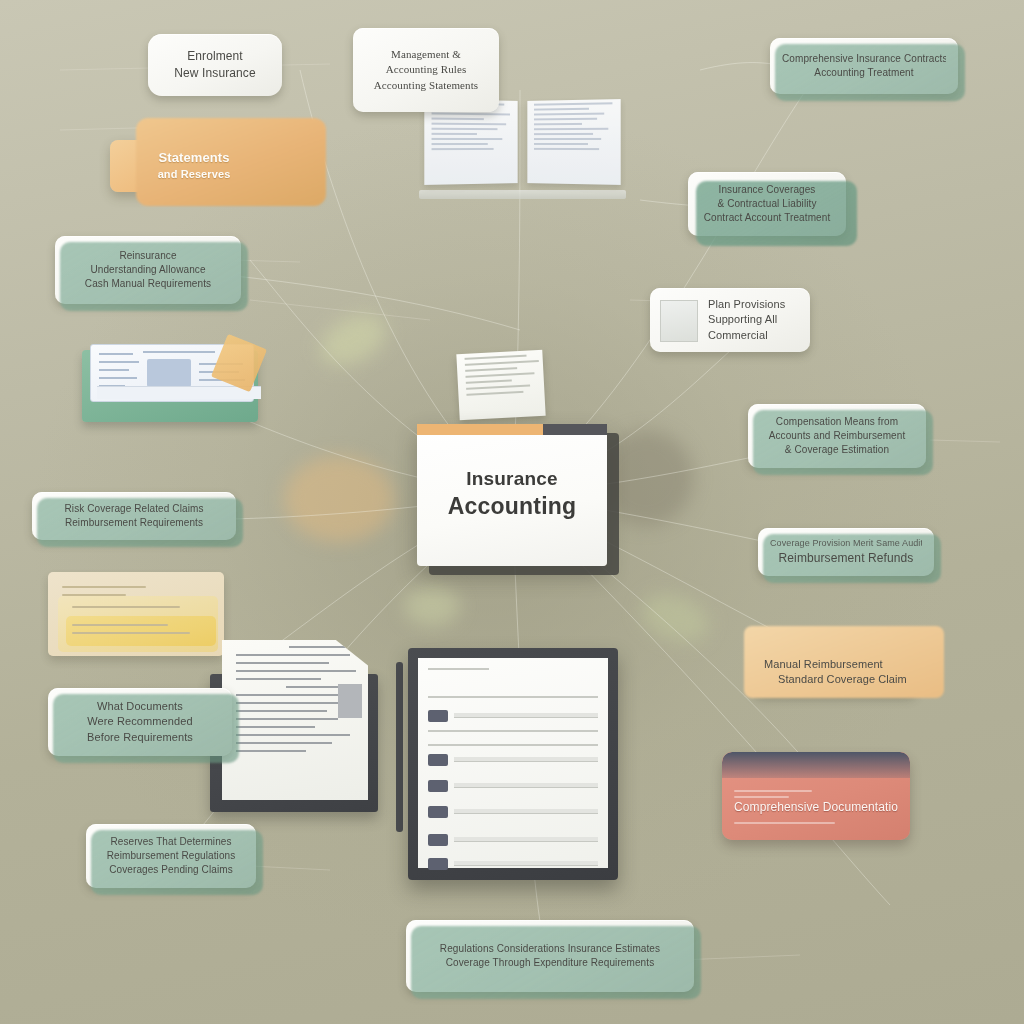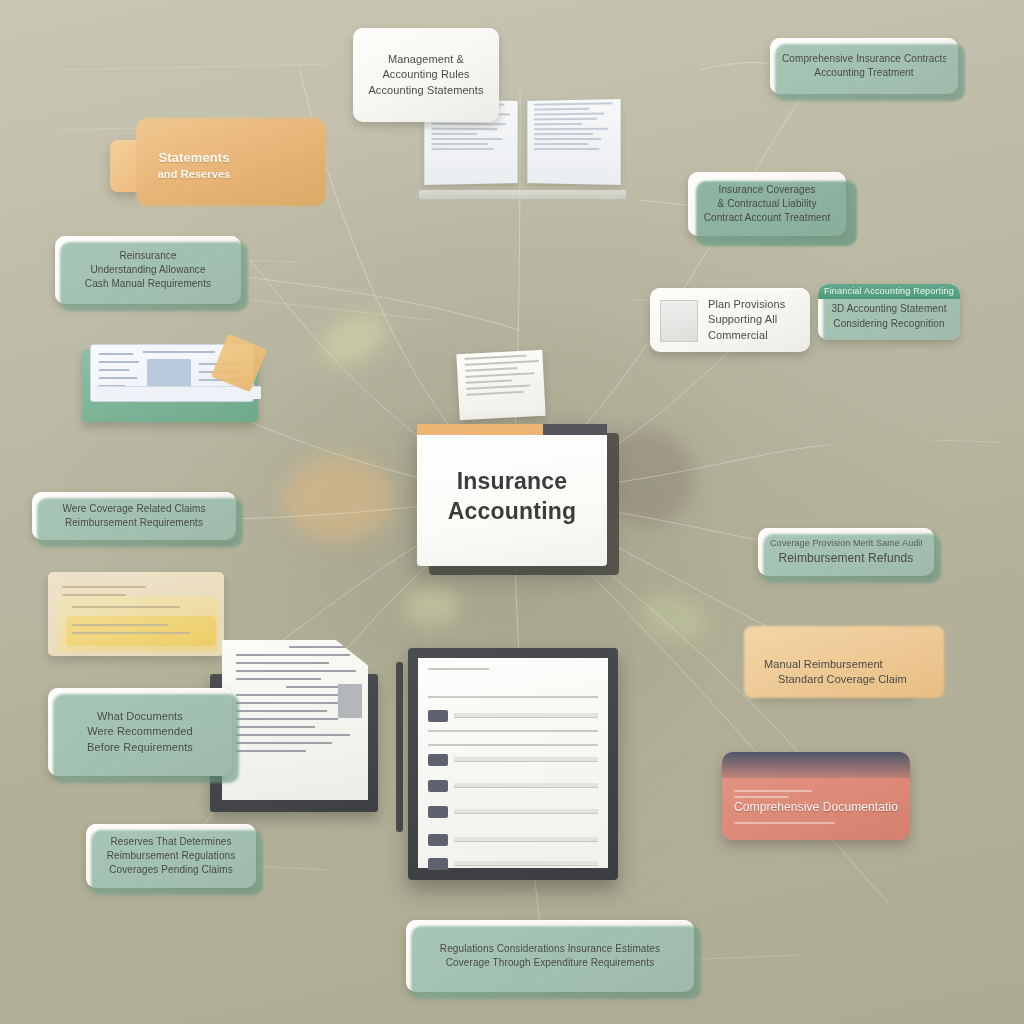--- a/index.html
+++ b/index.html
@@ -101,21 +101,21 @@
     border-radius: 4px;
     background: linear-gradient(170deg,#ffffff 0%,#fbfbf8 60%,#f2f2ee 100%);
     box-shadow: 12px 9px 0 0 rgba(70,70,66,.85), 0 10px 22px rgba(40,40,30,.3);
   }
   #hero .bar-o { position:absolute; left:0; top:0; width:126px; height:11px; background:#edb573; }
   #hero .bar-d { position:absolute; left:126px; top:0; right:0; height:11px; background:#55565b; }
   #hero .htxt {
     position:absolute; left:0; right:0; top:44px; text-align:center;
     color:#3c3c3a; filter: blur(.3px);
   }
-  #hero .h1 { font-size:23px; font-weight:700; letter-spacing:.2px; }
+  #hero .h1 { font-size:19px; font-weight:700; letter-spacing:.2px; }
   #hero .h2 { font-size:23px; font-weight:700; letter-spacing:.2px; margin-top:3px; }
 
   
   .illus { position: absolute; }
 
   
   #book { left:425px; top:100px; width:195px; height:92px; filter: blur(.6px); opacity:.92; }
   #book .pg {
     position:absolute; top:0; width:94px; height:84px;
     background: linear-gradient(180deg,#fcfdff,#eef2f8);
@@ -347,22 +347,26 @@
 
   <div id="hero">
     <div class="bar-o"></div>
     <div class="bar-d"></div>
     <div class="htxt">
       <div class="h1">Insurance</div>
       <div class="h2">Accounting</div>
     </div>
   </div>
 
-
-  <div class="card white" style="left:353px;top:28px;width:146px;height:94px;font-size:11px;">
+  <div class="card white" style="left:148px;top:34px;width:134px;height:62px;font-size:12px;border-radius:14px;">
+    <span class="ln">Enrolment</span>
+    <span class="ln">New Insurance</span>
+  </div>
+
+  <div class="card white" style="left:353px;top:28px;width:146px;height:84px;font-size:11px;font-family:Liberation Serif, serif;">
     <span class="ln">Management &amp;</span>
     <span class="ln">Accounting Rules</span>
     <span class="ln">Accounting Statements</span>
   </div>
 
   <div class="card white plate-teal-sm" style="left:770px;top:38px;width:188px;height:56px;font-size:10px;">
     <span class="ln">Comprehensive Insurance Contracts</span>
     <span class="ln">Accounting Treatment</span>
   </div>
 
@@ -383,44 +387,44 @@
     <span class="ln">Contract Account Treatment</span>
   </div>
 
   <div class="card white" style="left:650px;top:288px;width:160px;height:64px;font-size:11px;text-align:left;padding-left:58px;">
     <span style="position:absolute;left:10px;top:12px;width:38px;height:42px;background:linear-gradient(170deg,#eef0ee,#dcdfda);border:1px solid #c9ccc6;"></span>
     <span class="ln">Plan Provisions</span>
     <span class="ln">Supporting All</span>
     <span class="ln">Commercial</span>
   </div>
 
-  <div class="card white teal-head plate-teal-sm" style="left:818px;top:284px;width:142px;height:56px;font-size:10px;padding-top:18px;">
-    <span class="hdr">Financial Accounting Reporting</span>
-    <span class="ln">3D Accounting Statement</span>
-    <span class="ln">Considering Recognition</span>
-  </div>
-
+
+  <div class="card white plate-teal-sm" style="left:748px;top:404px;width:178px;height:64px;font-size:10px;">
+    <span class="ln">Compensation Means from</span>
+    <span class="ln">Accounts and Reimbursement</span>
+    <span class="ln">&amp; Coverage Estimation</span>
+  </div>
 
   <div class="card white plate-teal-sm" style="left:32px;top:492px;width:204px;height:48px;font-size:10px;">
-    <span class="ln">Were Coverage Related Claims</span>
+    <span class="ln">Risk Coverage Related Claims</span>
     <span class="ln">Reimbursement Requirements</span>
   </div>
 
   <div class="card white plate-teal-sm" style="left:758px;top:528px;width:176px;height:48px;font-size:10px;">
     <span class="ln" style="font-size:9px;opacity:.85;">Coverage Provision Merit Same Audit</span>
     <span class="ln" style="font-size:12px;">Reimbursement Refunds</span>
   </div>
 
   <div class="card white" style="left:752px;top:648px;width:166px;height:48px;font-size:11px;text-align:left;">
     <span style="position:absolute;left:-8px;top:-22px;width:200px;height:72px;background:linear-gradient(160deg,#f3d6a8,#e9bd84);border-radius:8px;z-index:-1;filter:blur(.8px);"></span>
     <span class="ln">Manual Reimbursement</span>
     <span class="ln" style="padding-left:14px;">Standard Coverage Claims</span>
   </div>
 
-  <div class="card white plate-teal-sm" style="left:48px;top:688px;width:184px;height:88px;font-size:11px;">
+  <div class="card white plate-teal-sm" style="left:48px;top:688px;width:184px;height:68px;font-size:11px;">
     <span class="ln">What Documents</span>
     <span class="ln">Were Recommended</span>
     <span class="ln">Before Requirements</span>
   </div>
 
   <div class="card white plate-teal-sm" style="left:86px;top:824px;width:170px;height:64px;font-size:10px;">
     <span class="ln">Reserves That Determines</span>
     <span class="ln">Reimbursement Regulations</span>
     <span class="ln">Coverages Pending Claims</span>
   </div>

